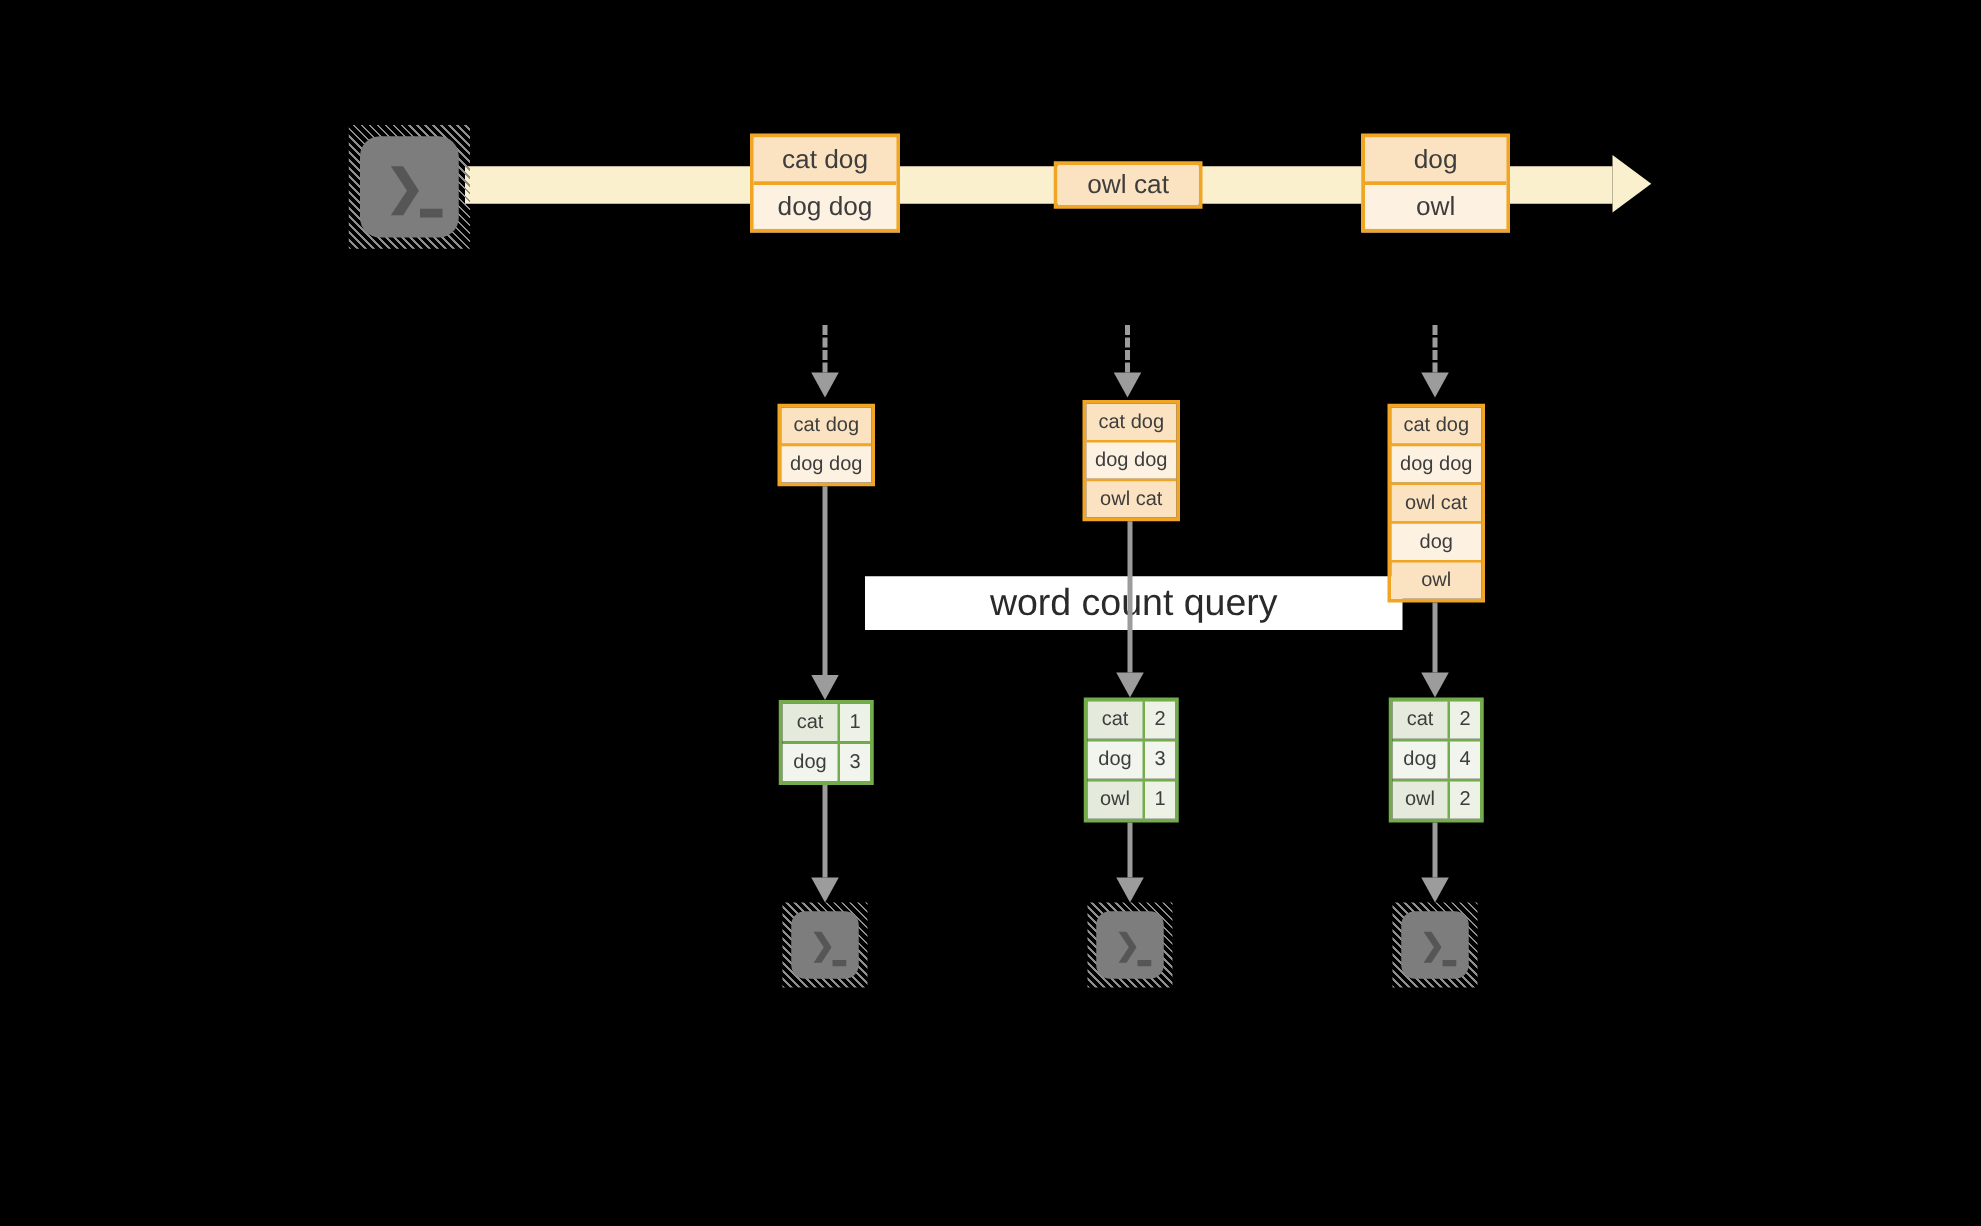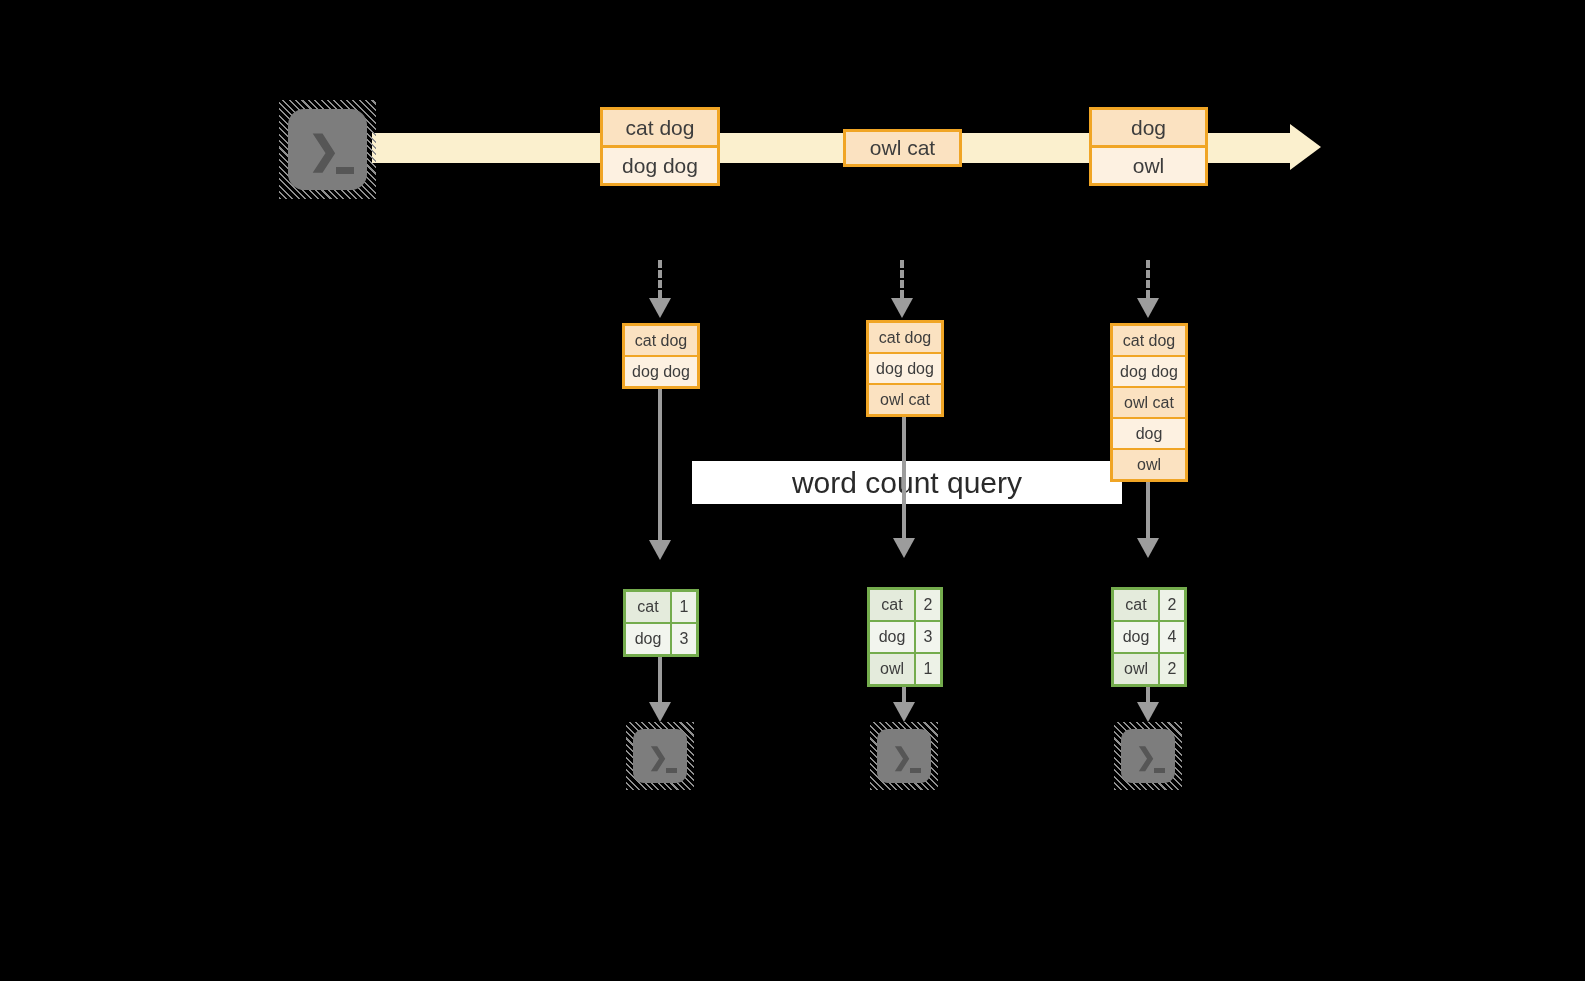--- a/index.html
+++ b/index.html
@@ -49,21 +49,21 @@
   .tl-single .cell{height:32px;}
 
   
   .in-table{border:3px solid var(--orange);z-index:2;}
   .in-table .cell{width:72px;height:29px;display:flex;align-items:center;justify-content:center;font-size:16px;}
   .in-table .cell + .cell{border-top:2px solid var(--orange);}
   .dark{background:var(--peachD);}
   .light{background:var(--peachL);}
 
   
-  .res-table{border:3px solid var(--green);z-index:3;margin-top:29px;}
+  .res-table{border:3px solid var(--green);z-index:3;}
   .res-row{display:flex;}
   .res-row + .res-row{border-top:2px solid var(--green);}
   .res-word{width:44px;height:30px;border-right:2px solid var(--green);
     display:flex;align-items:center;justify-content:center;font-size:16px;}
   .res-count{width:24px;height:30px;display:flex;align-items:center;justify-content:center;font-size:16px;}
   .res-row.gdark .res-word{background:var(--greenD);}
   .res-row.gdark .res-count{background:var(--greenCntD);}
   .res-row.glight .res-word,.res-row.glight .res-count{background:var(--greenL);}
 
   

